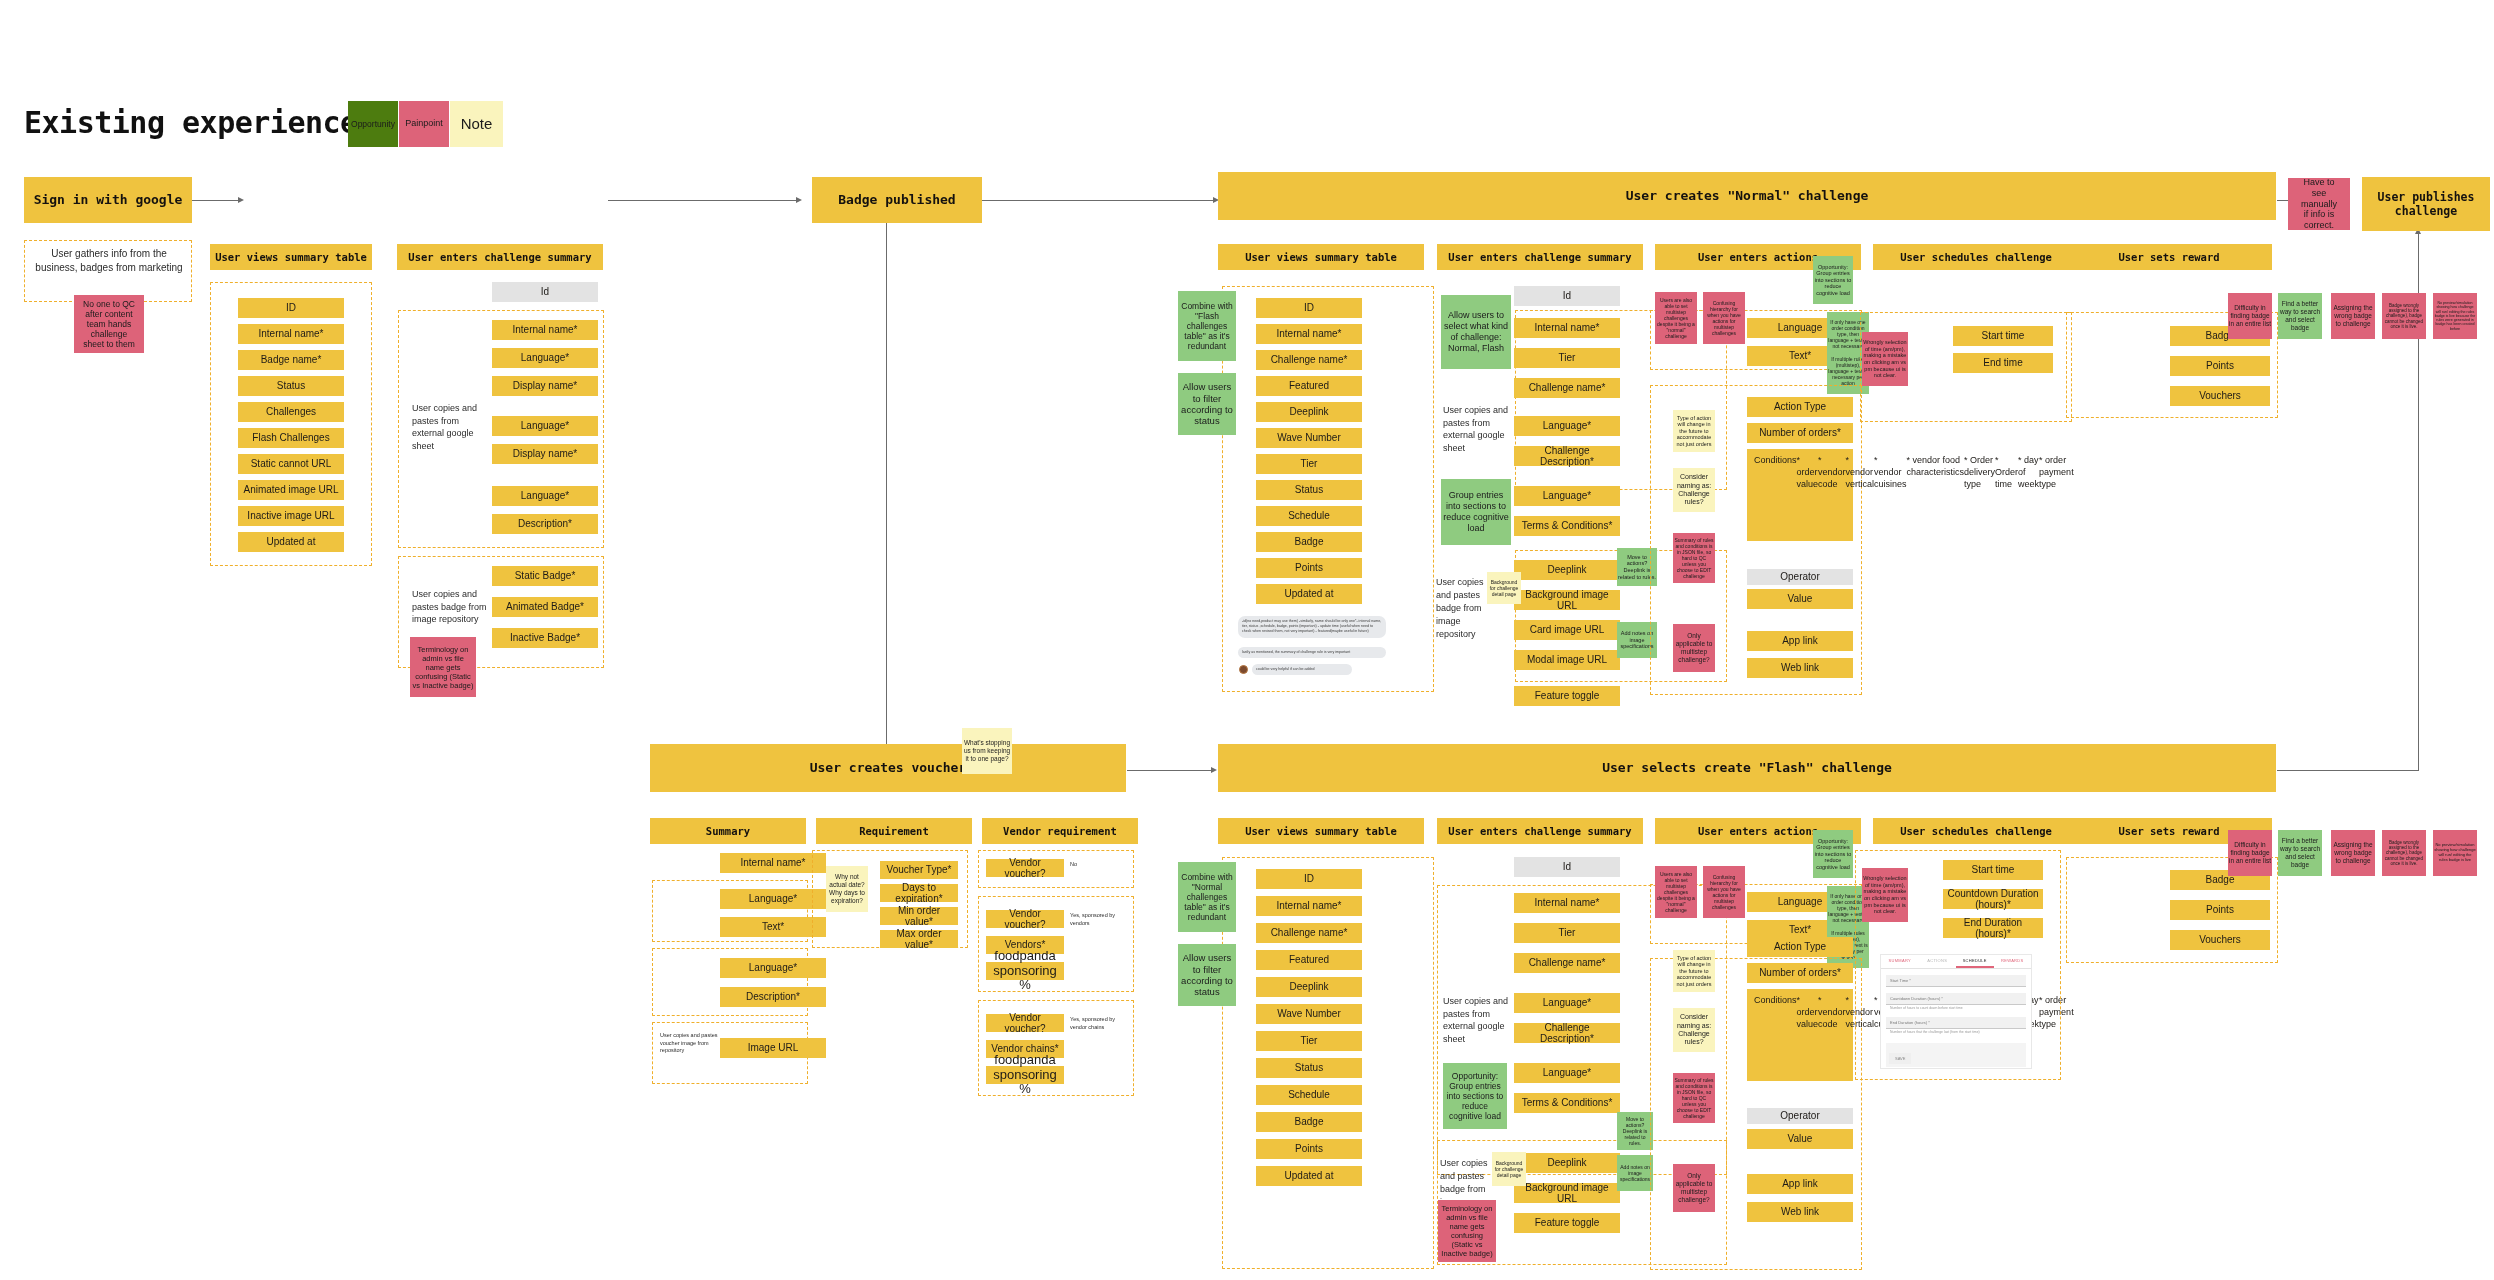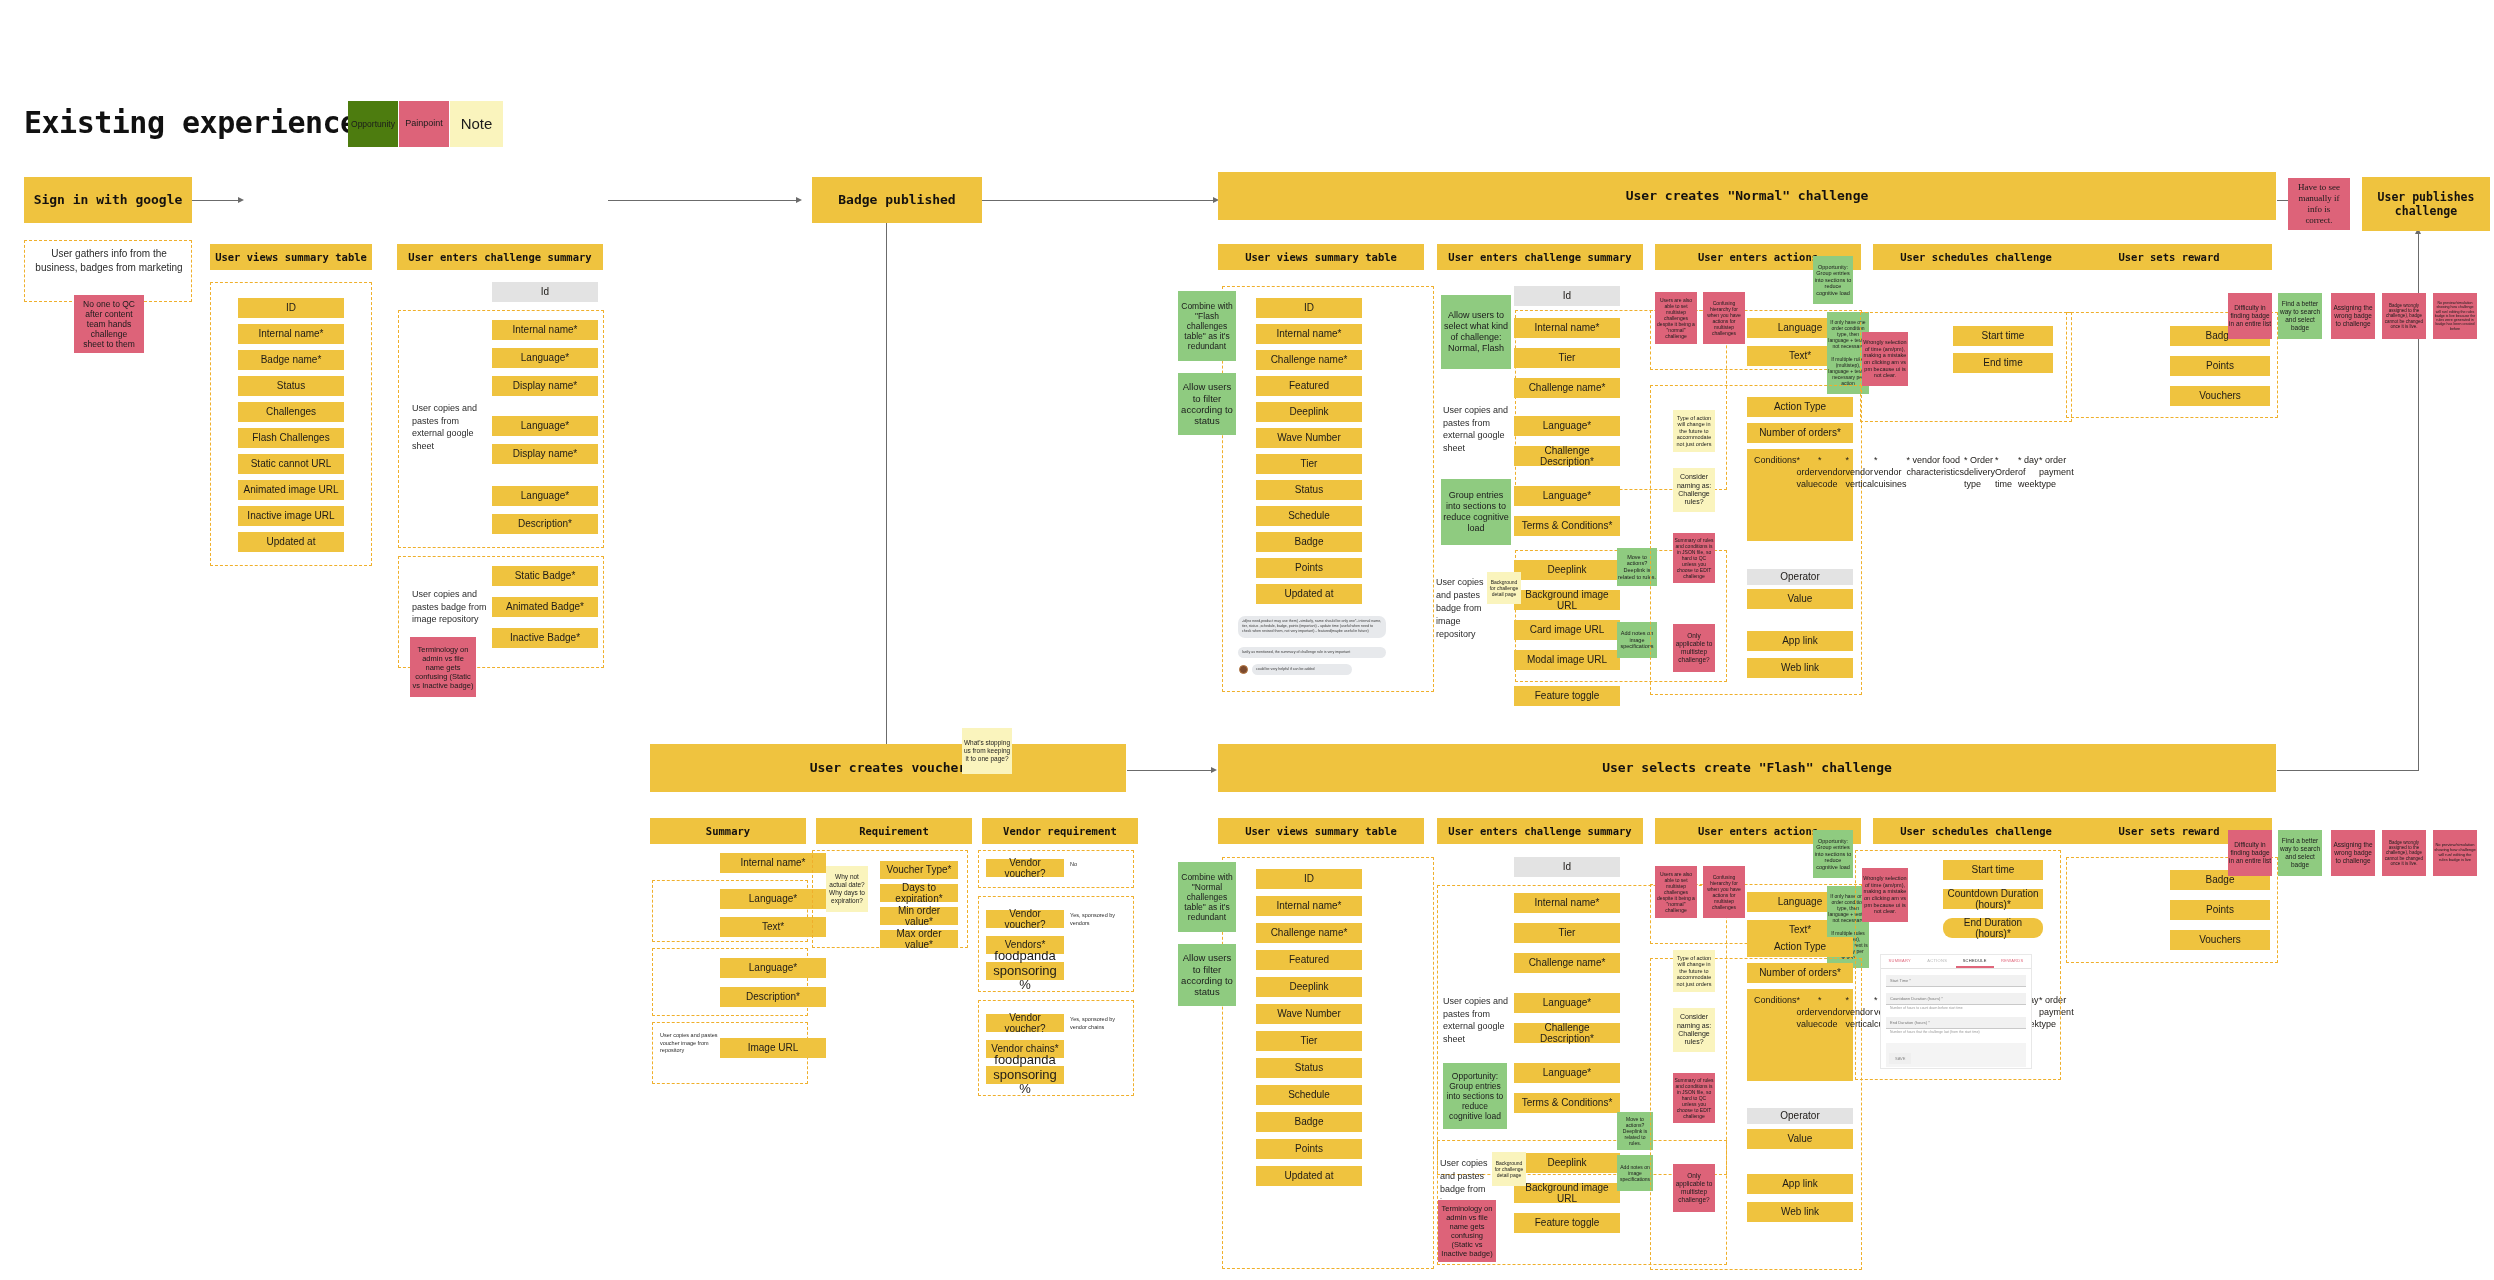--- a/index.html
+++ b/index.html
@@ -255,21 +255,21 @@
     <div class="substep abs" style="left: 2066px; top: 244px; width: 206px; height: 26px;">User sets reward</div>
     <div class="group abs" style="left: 2066px; top: 312px; width: 212px; height: 106px;"></div>
     <div class="field abs" style="left: 2170px; top: 326px; width: 100px; height: 20px;">Badge</div>
     <div class="field abs" style="left: 2170px; top: 356px; width: 100px; height: 20px;">Points</div>
     <div class="field abs" style="left: 2170px; top: 386px; width: 100px; height: 20px;">Vouchers</div>
     <div class="note pink abs" style="left: 2228px; top: 293px; width: 44px; height: 46px; font-size: 6.5px; padding: 1px;">Difficulty in finding badge in an entire list</div>
     <div class="note green abs" style="left: 2278px; top: 293px; width: 44px; height: 46px; font-size: 6.5px; padding: 1px;">Find a better way to search and select badge</div>
     <div class="note pink abs" style="left: 2331px; top: 293px; width: 44px; height: 46px; font-size: 6.5px; padding: 1px;">Assigning the wrong badge to challenge</div>
     <div class="note pink abs" style="left: 2382px; top: 293px; width: 44px; height: 46px; font-size: 4.5px; padding: 1px;">Badge wrongly assigned to the challenge), badge cannot be changed once it is live.</div>
     <div class="note pink abs" style="left: 2433px; top: 293px; width: 44px; height: 46px; font-size: 3.6px; padding: 1px;">No preview/simulation showing how challenge will run/ editing the rules badge is live because the rules were generated in badge has been created before</div>
-    <div class="note pink abs" style="left: 2288px; top: 178px; width: 62px; height: 52px; font-size: 9px; padding: 6px; font-family: Liberation Serif, serif;">Have to see manually if info is correct.</div>
+    <div class="note pink abs" style="left: 2288px; top: 178px; width: 62px; height: 52px; font-size: 9px; padding: 12px;">Have to see manually if info is correct.</div>
     <div class="note yellow abs" style="left: 962px; top: 728px; width: 50px; height: 46px; font-size: 6.5px; padding: 1px;">What's stopping us from keeping it to one page?</div>
     <div class="substep abs" style="left: 650px; top: 818px; width: 156px; height: 26px;">Summary</div>
     <div class="substep abs" style="left: 816px; top: 818px; width: 156px; height: 26px;">Requirement</div>
     <div class="substep abs" style="left: 982px; top: 818px; width: 156px; height: 26px;">Vendor requirement</div>
     <div class="field abs" style="left: 720px; top: 853px; width: 106px; height: 20px;">Internal name*</div>
     <div class="group abs" style="left: 652px; top: 880px; width: 156px; height: 62px;"></div>
     <div class="field abs" style="left: 720px; top: 889px; width: 106px; height: 20px;">Language*</div>
     <div class="field abs" style="left: 720px; top: 917px; width: 106px; height: 20px;">Text*</div>
     <div class="group abs" style="left: 652px; top: 948px; width: 156px; height: 68px;"></div>
     <div class="field abs" style="left: 720px; top: 958px; width: 106px; height: 20px;">Language*</div>
@@ -363,21 +363,21 @@
     </div>
     <div class="field grey abs" style="left: 1747px; top: 1108px; width: 106px; height: 16px;">Operator</div>
     <div class="field abs" style="left: 1747px; top: 1129px; width: 106px; height: 20px;">Value</div>
     <div class="field abs" style="left: 1747px; top: 1174px; width: 106px; height: 20px;">App link</div>
     <div class="field abs" style="left: 1747px; top: 1202px; width: 106px; height: 20px;">Web link</div>
     <div class="substep abs" style="left: 1873px; top: 818px; width: 206px; height: 26px;">User schedules challenge</div>
     <div class="group abs" style="left: 1855px; top: 850px; width: 206px; height: 230px;"></div>
     <div class="note pink abs" style="left: 1862px; top: 868px; width: 46px; height: 54px; font-size: 5.5px; padding: 1px;">Wrongly selection of time (am/pm), making a mistake on clicking am vs pm because ui is not clear.</div>
     <div class="field abs" style="left: 1943px; top: 860px; width: 100px; height: 20px;">Start time</div>
     <div class="field abs" style="left: 1943px; top: 889px; width: 100px; height: 20px;">Countdown Duration (hours)*</div>
-    <div class="field abs" style="left: 1943px; top: 918px; width: 100px; height: 20px; border-radius: 9px;">End Duration (hours)*</div>
+    <div class="field abs" style="left: 1943px; top: 918px; width: 100px; height: 20px;">End Duration (hours)*</div>
     <div class="mock abs" style="left: 1880px; top: 954px; width: 152px; height: 115px;">
       <div class="mock-tabs">
         <div class="mock-tab pink">SUMMARY</div>
         <div class="mock-tab">ACTIONS</div>
         <div class="mock-tab active">SCHEDULE</div>
         <div class="mock-tab pink">REWARDS</div>
       </div>
       <div style="margin: 6px 5px 0px;">
         <div class="mock-input">Start Time *</div>
       </div>

